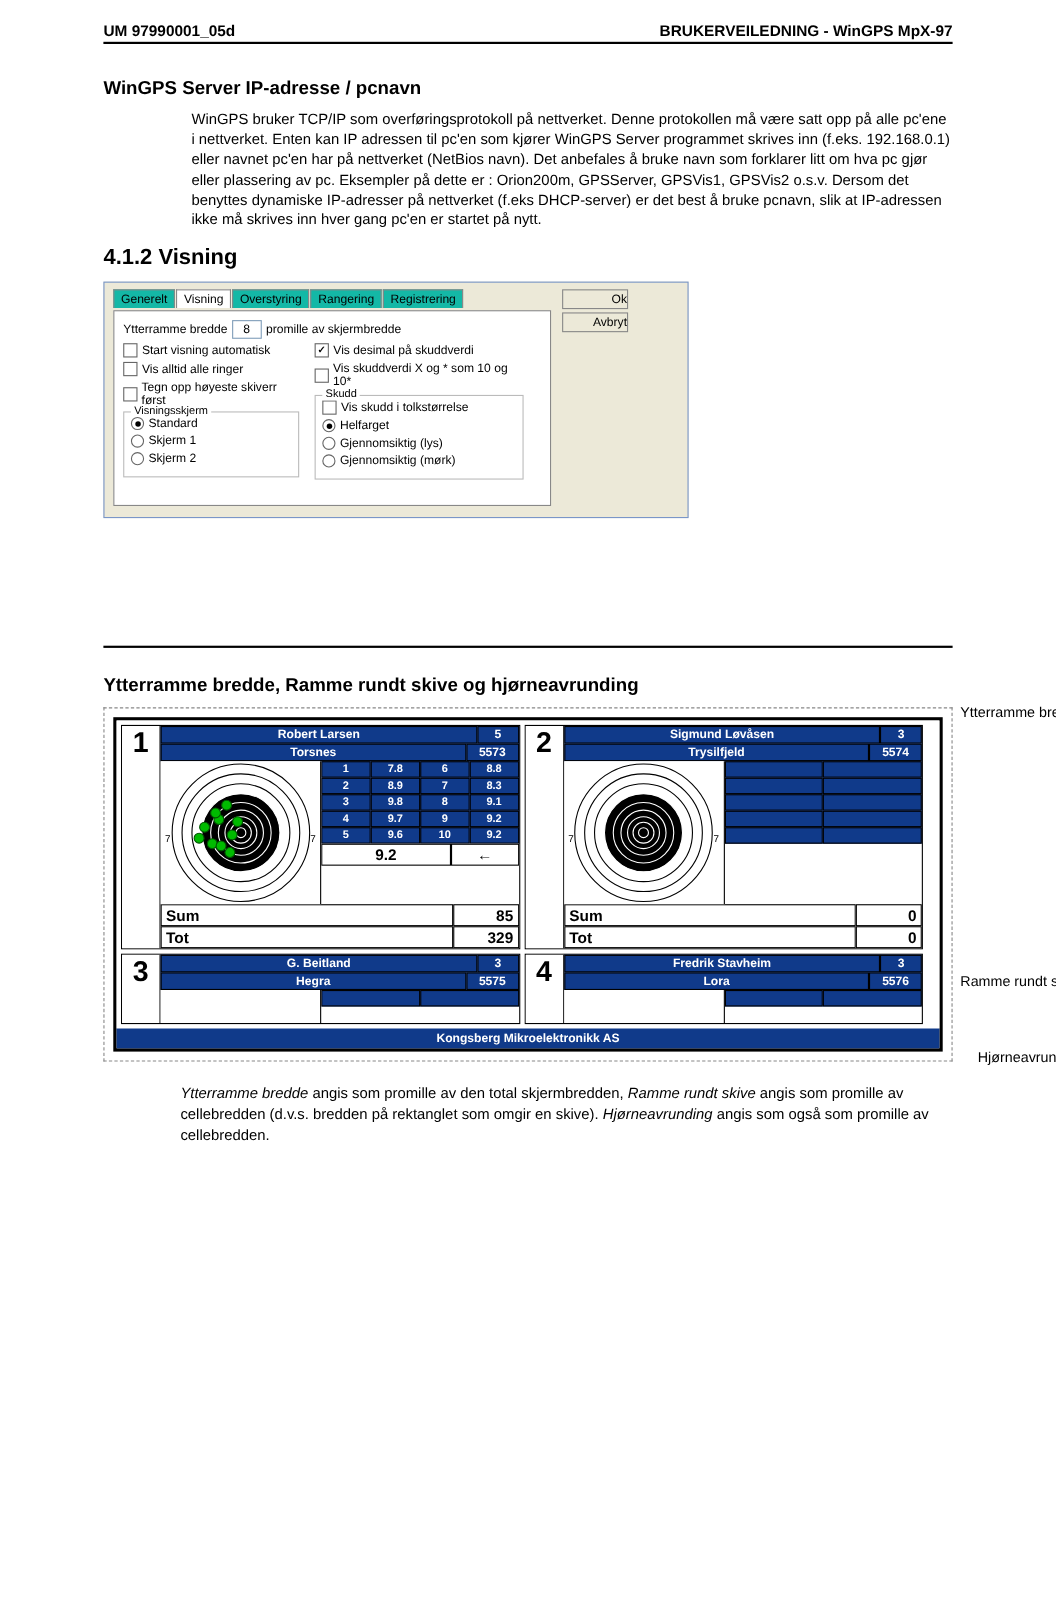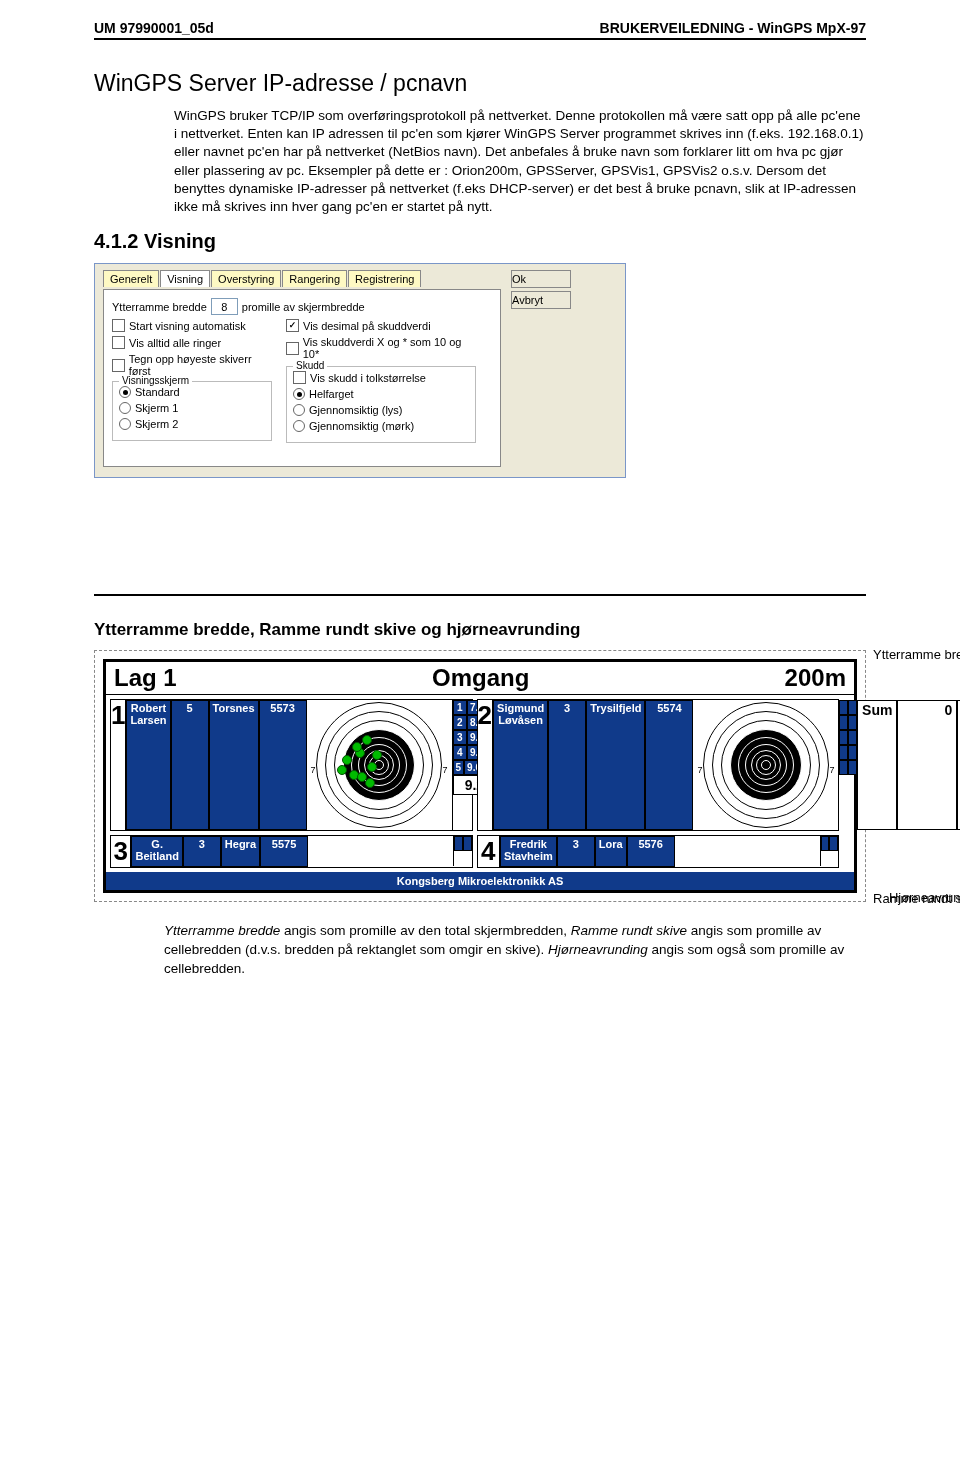--- a/index.html
+++ b/index.html
@@ -1,46 +1,46 @@
 <!DOCTYPE html>
 <html><head>
 <meta charset="utf-8">
 <style>
 body{margin:0;font-family:Arial,sans-serif;background:#fff;color:#000}
 .page{width:912px;margin:0 auto;padding:20px 70px 10px;box-sizing:border-box}
 .header-row{display:flex;justify-content:space-between;font-weight:bold;font-size:14px;border-bottom:2px solid #000;padding-bottom:2px;margin-bottom:30px}
-h2{font-size:23px;font-weight:normal;margin:18px 0 10px}
+h2{font-size:17px;font-weight:bold;margin:18px 0 10px}
 .indent{margin-left:80px;font-size:13.5px;line-height:1.35;margin-bottom:14px}
 h3{font-size:20px;font-weight:bold;margin:6px 0 10px}
 .dialog{background:#ece9d8;border:1px solid #7a96c8;width:530px;font-family:Tahoma,sans-serif;font-size:11px;margin-bottom:50px}
 .dlg-title{background:linear-gradient(#3b6ea5,#2a5a8f);color:#fff;padding:4px 8px;font-size:12px}
 .dlg-body{display:flex;padding:6px 8px 10px;gap:10px}
 .tabs{display:flex;font-size:11px;margin-bottom:2px}
-.tab{border:1px solid #888;border-bottom:none;padding:2px 6px;margin-right:1px;background:#fef9c3}
+.tab{border:1px solid #888;border-bottom:none;padding:2px 6px;margin-right:1px;background:#14b8a6}
 .tab.active{background:#fff}
 .panel{background:#fff;border:1px solid #888;padding:8px;width:380px;height:160px;position:relative}
 .row{display:flex;align-items:center;gap:4px;margin-bottom:4px}
 .inp{border:1px solid #7f9db9;width:25px;height:15px;background:#fff;display:inline-flex;align-items:center;justify-content:center}
 .cb{width:11px;height:11px;border:1px solid #666;background:#fff;display:inline-flex;align-items:center;justify-content:center;font-size:9px;font-weight:bold;line-height:1}
 .rb{width:10px;height:10px;border:1px solid #666;border-radius:50%;background:#fff;display:inline-flex;align-items:center;justify-content:center}
 .rb.sel::after{content:"";width:5px;height:5px;background:#000;border-radius:50%}
 .grp{border:1px solid #bbb;padding:4px 6px 6px;position:relative;margin-top:2px}
 .grp-title{position:absolute;top:-7px;left:6px;background:#fff;padding:0 3px;font-size:10px}
 .btncol{display:flex;flex-direction:column;gap:3px;width:60px}
-.wbtn{border:1px solid #888;background:#ece9d8;padding:2px 0;text-align:left;font-size:11px}
+.wbtn{border:1px solid #888;background:#ece9d8;padding:2px 0;text-align:right;font-size:11px}
 h3.sec{font-size:17px;margin:10px 0}
 .border-top{border-top:2px solid #000;margin-top:116px;padding-top:14px;position:relative}
 .callout{position:absolute;right:-120px;font-size:13px;white-space:nowrap}
 .score-outer{border:1px dashed #888;padding:8px;position:relative}
 .score-inner{border:3px solid #000;background:#fff}
 .sc-header{background:#fff;display:flex;color:#000;font-weight:bold;font-size:24px;padding:2px 8px;border-bottom:1px solid #000;justify-content:space-between}
 .sc-body{display:flex;flex-wrap:wrap;background:#fff;padding:4px;gap:4px}
 .cell{display:flex;border:1px solid #000;width:49%;box-sizing:border-box;position:relative}
 .lane{width:34px;background:#fff;color:#000;font-weight:bold;font-size:26px;display:flex;align-items:flex-start;justify-content:center;border-right:1px solid #000}
-.cellr{flex:1;display:flex;flex-direction:row}
+.cellr{flex:1;display:flex;flex-direction:column}
 .nmrow{display:flex;font-weight:bold;font-size:11px;color:#fff}
 .nmrow>div{background:#103a8a;border:1px solid #000;padding:1px 3px;text-align:center}
 .tgt-row{display:flex}
 .target{width:145px;height:130px;background:#fff;position:relative;border-right:1px solid #000}
 .rings{position:absolute;inset:6px 6px 6px 6px;display:flex;align-items:center;justify-content:center}
 .rng{position:absolute;border:1px solid #000;border-radius:50%}
 .shots-table{flex:1;font-size:10px;font-weight:bold;color:#fff}
 .strow{display:flex}
 .strow>div{background:#103a8a;border:1px solid #000;padding:1px 2px;text-align:center;flex:1}
 .strow.big>div{font-size:14px}
@@ -154,25 +154,20 @@
 
  <div class="border-top">
   <h3 class="sec">Ytterramme bredde, Ramme rundt skive og hjørneavrunding</h3>
 
   <div class="score-outer" style="position:relative">
    <span class="callout" style="top:-4px">Ytterramme bredde</span>
    <span class="callout" style="top:240px">Ramme rundt skive</span>
    <span class="callout" style="bottom:-4px">Hjørneavrunding</span>
 
    <div class="score-inner">
-    <div class="sc-header">
-     <span>Lag 1</span>
-     <span>Omgang</span>
-     <span>200m</span>
-    </div>
     <div class="sc-body" id="scbody">
             <div class="cell">
               <div class="lane">1</div>
               <div class="cellr">
                 <div class="nmrow">
                   <div style="flex:2">Robert Larsen</div>
                   <div style="width:30px">5</div>
                 </div>
                 <div class="nmrow">
                   <div style="flex:2">Torsnes</div>

